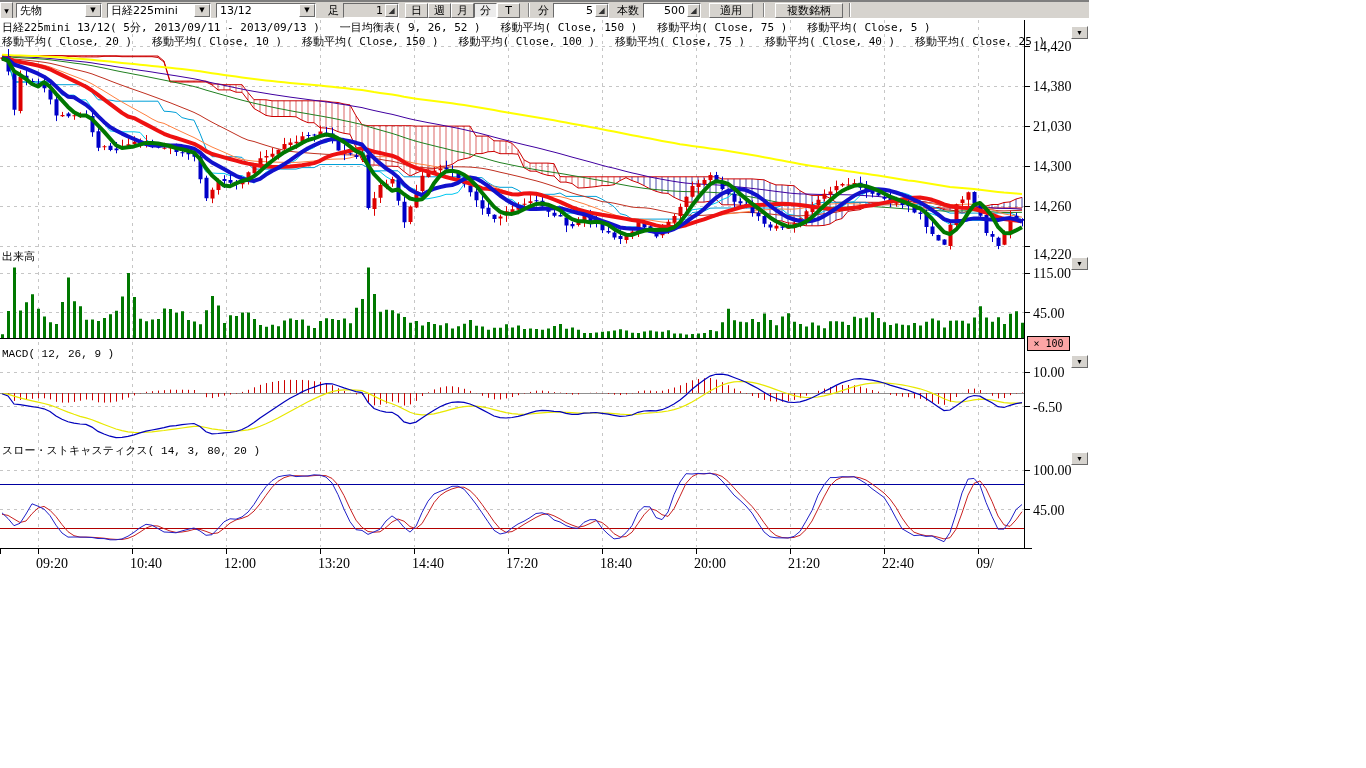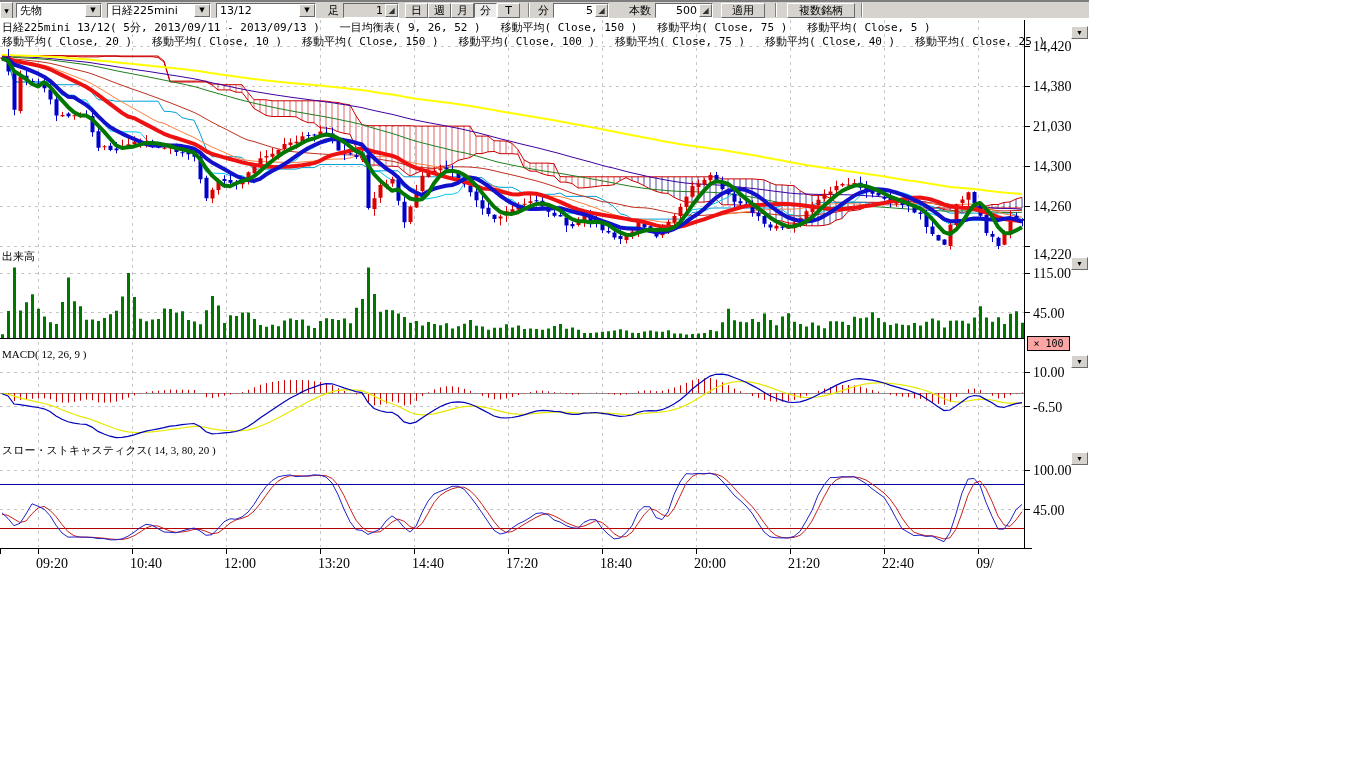--- a/index.html
+++ b/index.html
@@ -27,21 +27,21 @@
   .tb-label{font-size:11px;white-space:nowrap;}
   .tb-sep{width:0;height:14px;border-left:1px solid #808080;border-right:1px solid #ffffff;}
   .stub{width:11px;height:15px;background:#d6d3ce;border:1px solid;border-color:#ffffff #6a6a6a #6a6a6a #ffffff;
         display:flex;align-items:center;justify-content:center;font-size:6px;}
   
   .chart-area{position:absolute;left:0;top:18px;width:1100px;height:600px;background:#fff;}
   #chart{position:absolute;left:0;top:0;}
   .legend{position:absolute;left:2px;font-size:11px;line-height:13px;color:#000;white-space:pre;
           font-family:"DejaVu Sans Mono","DejaVu Sans",monospace;}
   .panel-label{position:absolute;left:2px;font-size:11px;color:#000;white-space:pre;
-          font-family:Liberation Serif, serif;}
+          font-family:Liberation Mono, monospace;}
   .axlabel{position:absolute;font-size:14px;color:#000;white-space:nowrap;
           font-family:Liberation Serif, serif;}
   .ddl{position:absolute;left:1071px;width:17px;height:13px;background:#d6d3ce;border:1px solid;
        border-color:#ffffff #6a6a6a #6a6a6a #ffffff;font-size:7px;line-height:11px;text-align:center;
        padding:0;color:#000;}
   .multiplier{position:absolute;left:1027px;top:336px;width:41px;height:13px;border:1px solid #000;
        background:#fca5a5;font-size:10px;line-height:13px;text-align:center;
        font-family:"DejaVu Sans Mono","DejaVu Sans",monospace;}
 </style>
 </head>
@@ -74,21 +74,21 @@
     <span class="tb-btn" style="width:23px">週</span>
     <span class="tb-btn" style="width:23px">月</span>
     <span class="tb-btn pressed" style="width:23px">分</span>
     <span class="tb-btn" style="width:23px">T</span>
     <span class="tb-sep" style="margin-left:8px"></span>
     <span class="tb-label" style="margin-left:8px">分</span>
     <span class="spin" style="width:56px;margin-left:4px">
       <span class="val">5</span>
       <span class="sp">◢</span>
     </span>
-    <span class="tb-label" style="margin-left:20px">本数</span>
+    <span class="tb-label" style="margin-left:8px">本数</span>
     <span class="spin" style="width:58px;margin-left:4px">
       <span class="val">500</span>
       <span class="sp">◢</span>
     </span>
     <span class="tb-btn" style="margin-left:8px;min-width:44px">適用</span>
     <span class="tb-sep" style="margin-left:10px"></span>
     <span class="tb-btn" style="margin-left:10px;min-width:68px">複数銘柄</span>
     <span class="tb-sep" style="margin-left:6px"></span>
   </div>
 

